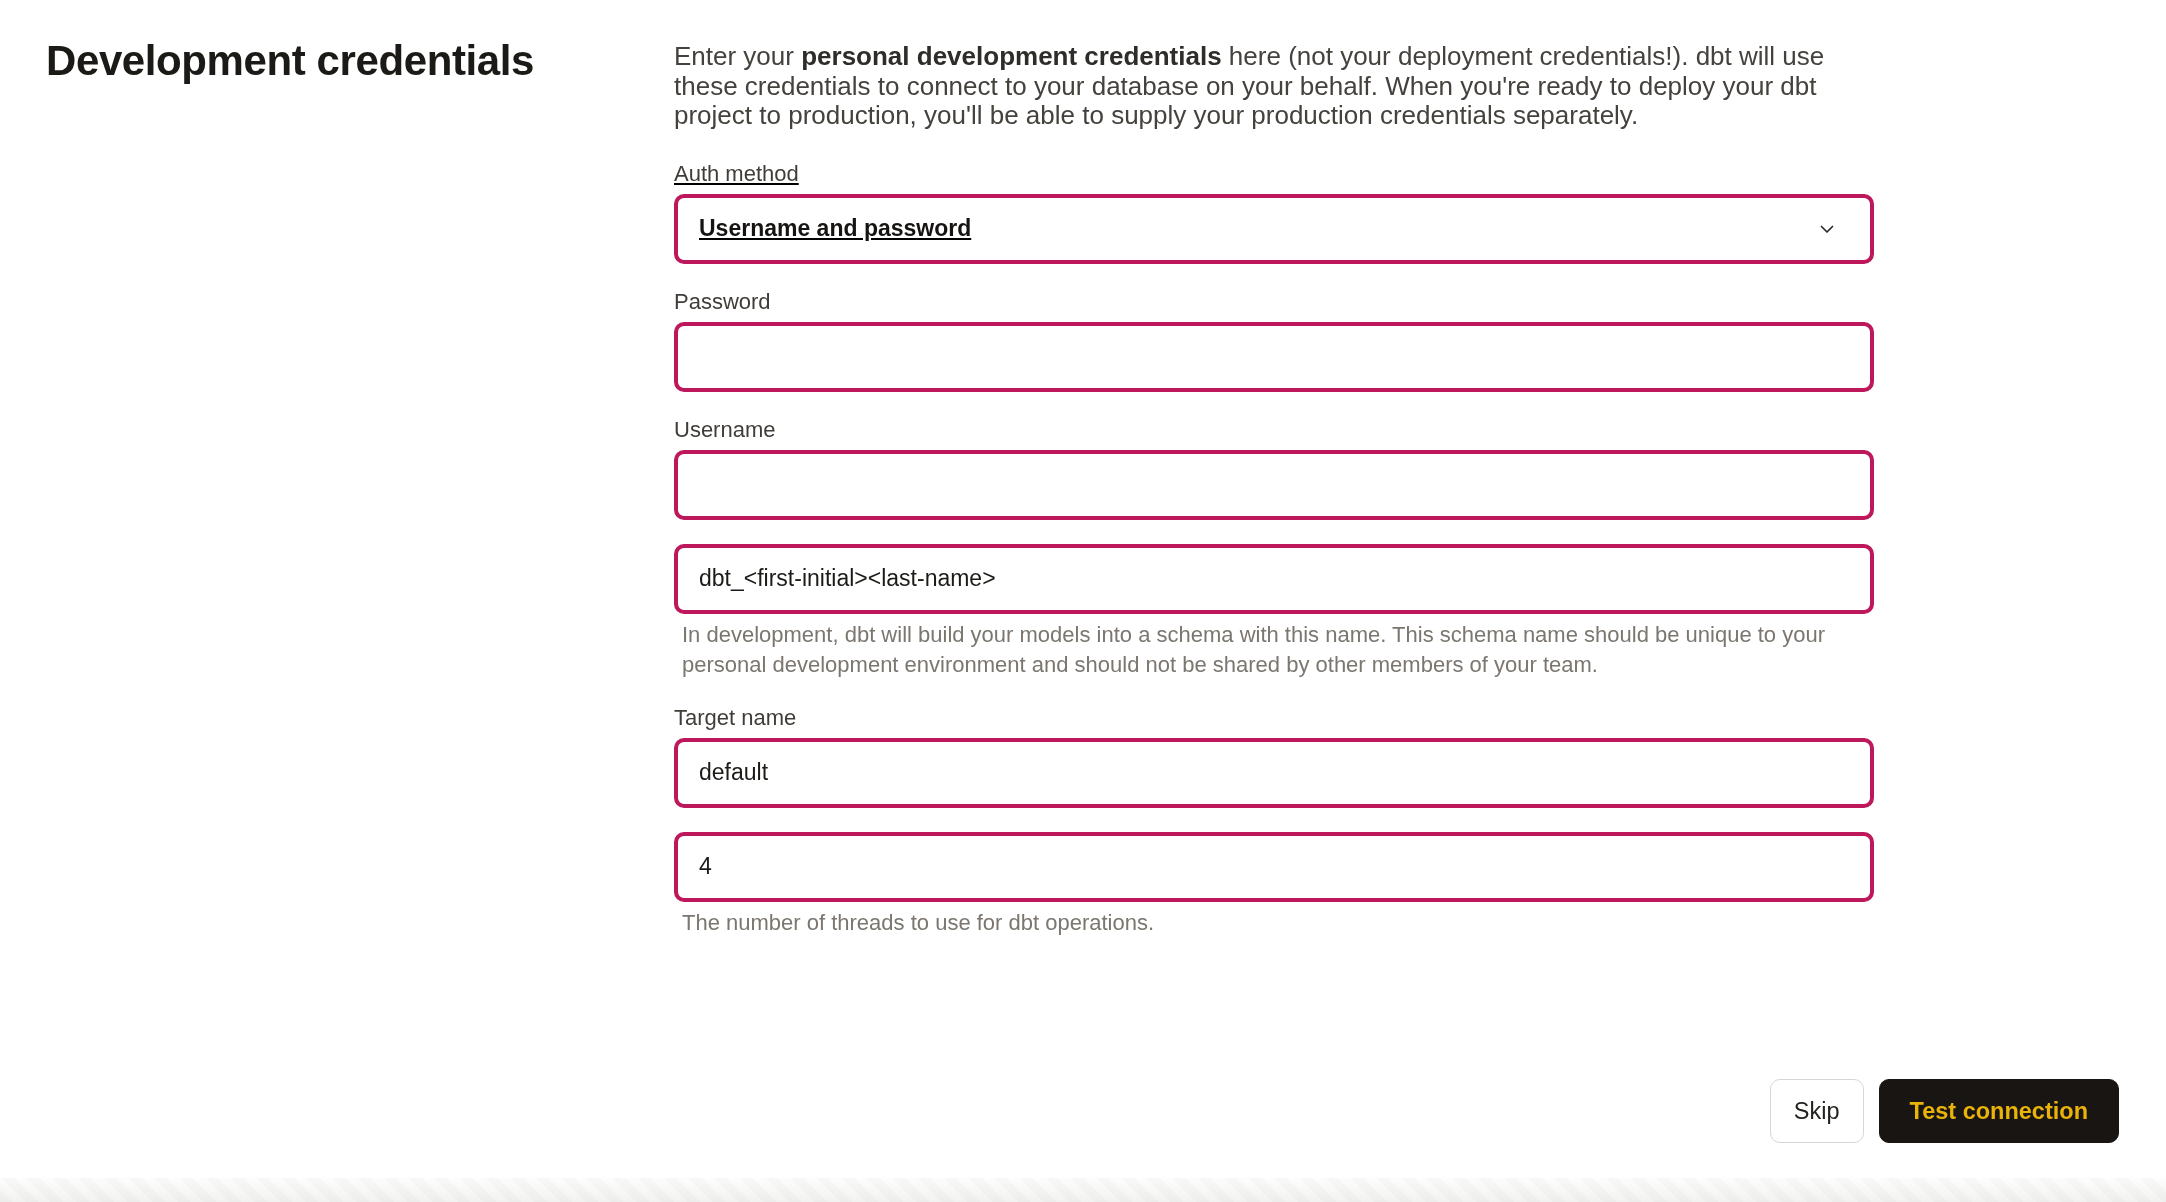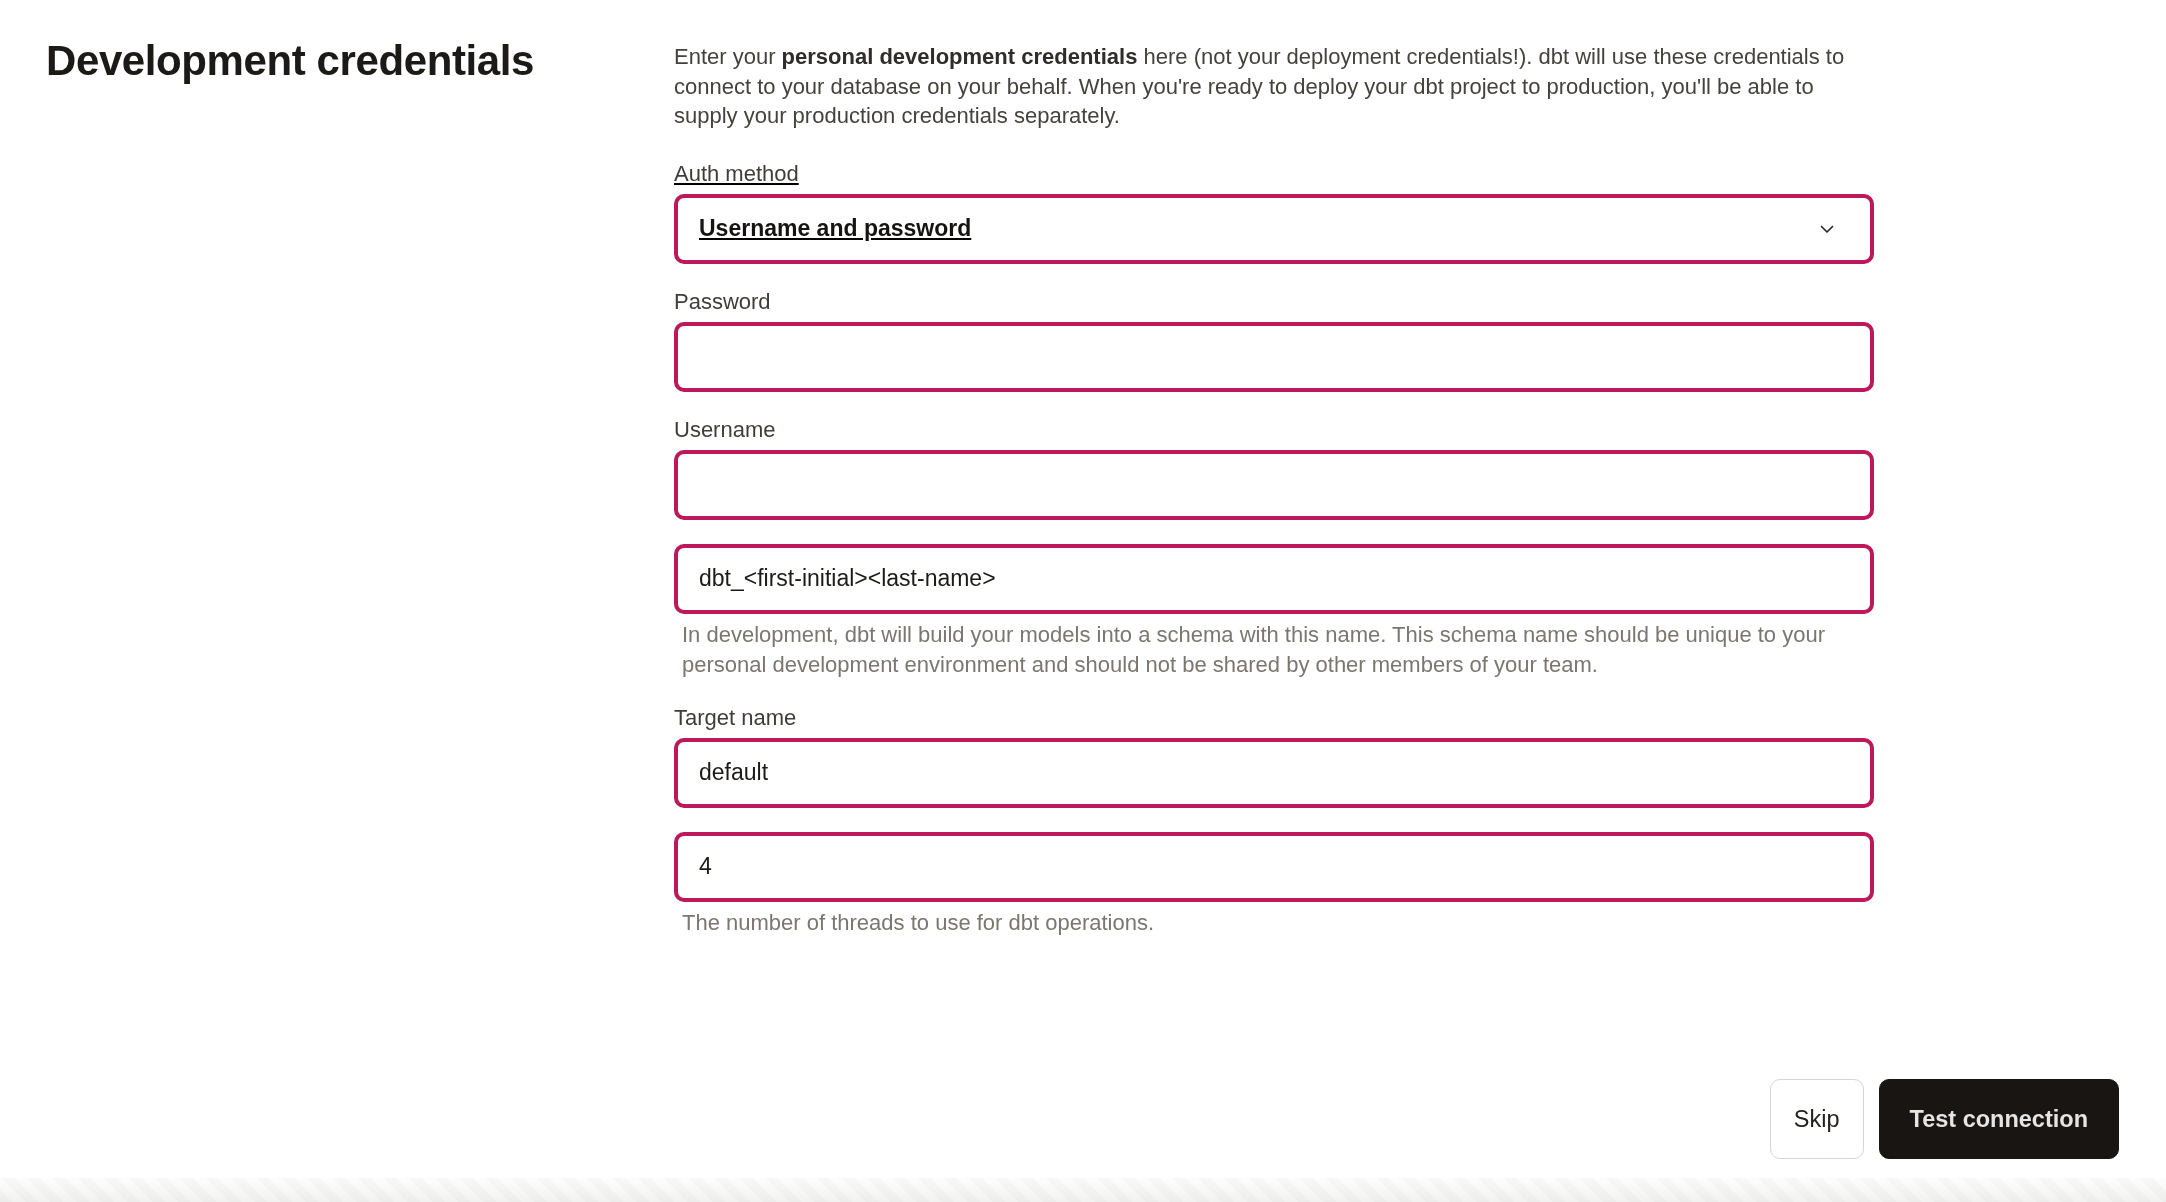--- a/index.html
+++ b/index.html
@@ -20,21 +20,21 @@
     font-weight: 600; letter-spacing: -0.4px;
     color: #1c1a17;
   }
 
   .form-col {
     position: absolute; left: 674px; top: 42px; width: 1200px;
   }
 
   .intro {
     margin: 0;
-    font-size: 22px; line-height: 29.5px;
+    font-size: 26px; line-height: 29.5px;
     color: #45423d;
   }
   .intro strong { font-weight: 700; color: #2f2d29; }
 
   .form-group { margin-top: 24px; }
   .form-group.first { margin-top: 29px; text-decoration: underline; }
 
   .field-label {
     display: block;
     font-size: 22px; line-height: 28px;
@@ -67,38 +67,38 @@
     font-size: 22px; line-height: 30px;
     color: #7b766f;
     margin-left: 8px;
   }
 
   .actions {
     position: absolute; top: 1079px; right: 47px;
     display: flex; gap: 15px; align-items: center;
   }
   .btn {
-    height: 80px;
+    height: 64px;
     border-radius: 10px;
     font-family: "Liberation Sans", sans-serif;
     font-size: 23.5px;
     cursor: pointer;
     display: inline-flex; align-items: center; justify-content: center;
   }
   .btn-secondary {
     background: #ffffff;
     border: 1px solid #d8d6d3;
     color: #24221e;
     padding: 0 23px;
     font-weight: 400;
   }
   .btn-primary {
     background: #181512;
     border: 1px solid #181512;
-    color: #e5e5e5;
+    color: #eab308;
     padding: 0 30px;
     font-weight: 600;
   }
 
   .bottom-strip {
     position: absolute; left: 0; right: 0; bottom: 0; height: 24px;
     background:
       repeating-linear-gradient(45deg, rgba(0,0,0,0.028) 0 9px, rgba(0,0,0,0.008) 9px 18px),
       linear-gradient(to bottom, #ffffff, #f4f4f2);
   }

